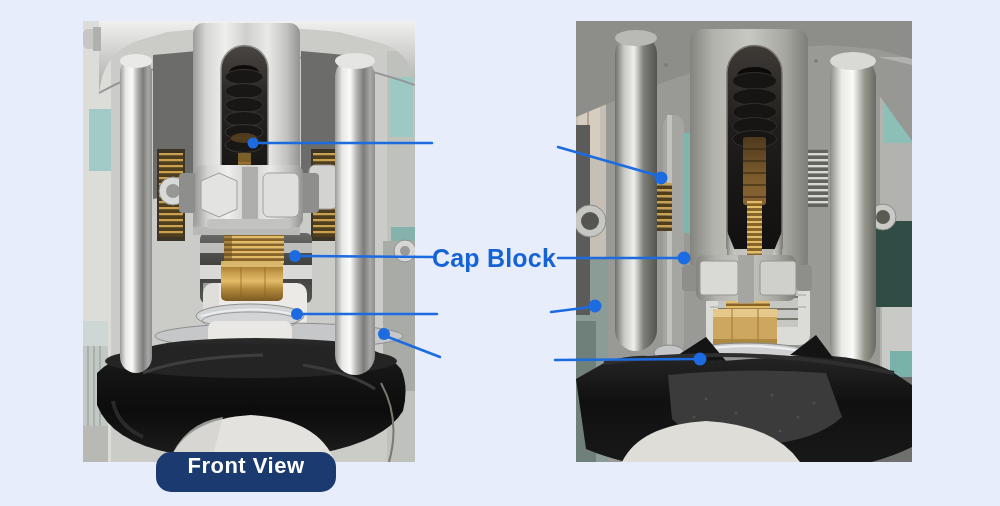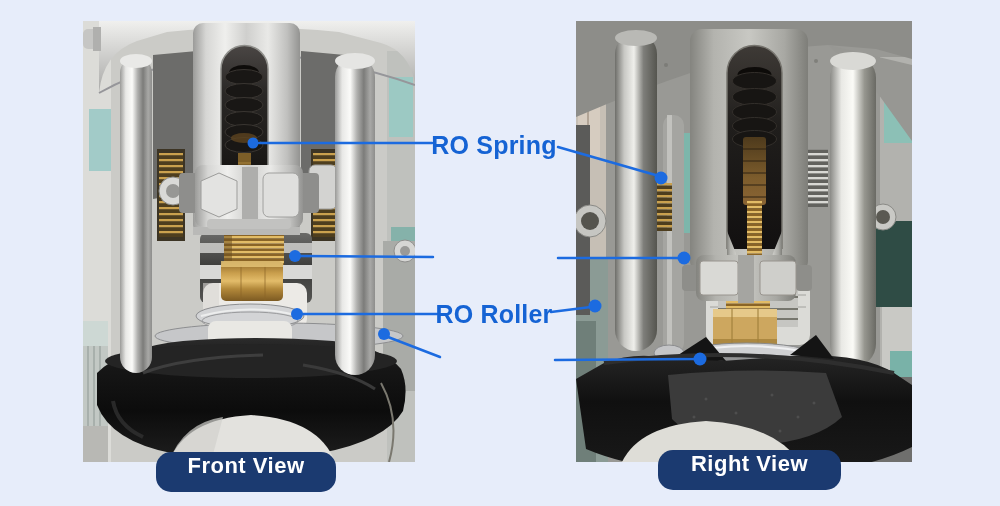--- a/index.html
+++ b/index.html
@@ -420,19 +420,17 @@
       </g>
       <g>
         <line x1="388" y1="337" x2="440" y2="357"></line>
         <line x1="555" y1="360" x2="694" y2="359"></line>
         <circle cx="384" cy="334" r="6" stroke="none"></circle>
         <circle cx="700" cy="359" r="6.5" stroke="none"></circle>
       </g>
     </g>
   </svg>
 
-  <div class="callout-label lbl-ro-spring">RO Spring</div>
-  <div class="callout-label lbl-ro-roller">RO Roller</div>
+  <div class="callout-label lbl-cap-block">Cap Block</div>
 
   <div class="badge badge-front">Front View</div>
-  <div class="badge badge-right">Right View</div>
 
 </div>
 
 </body></html>

